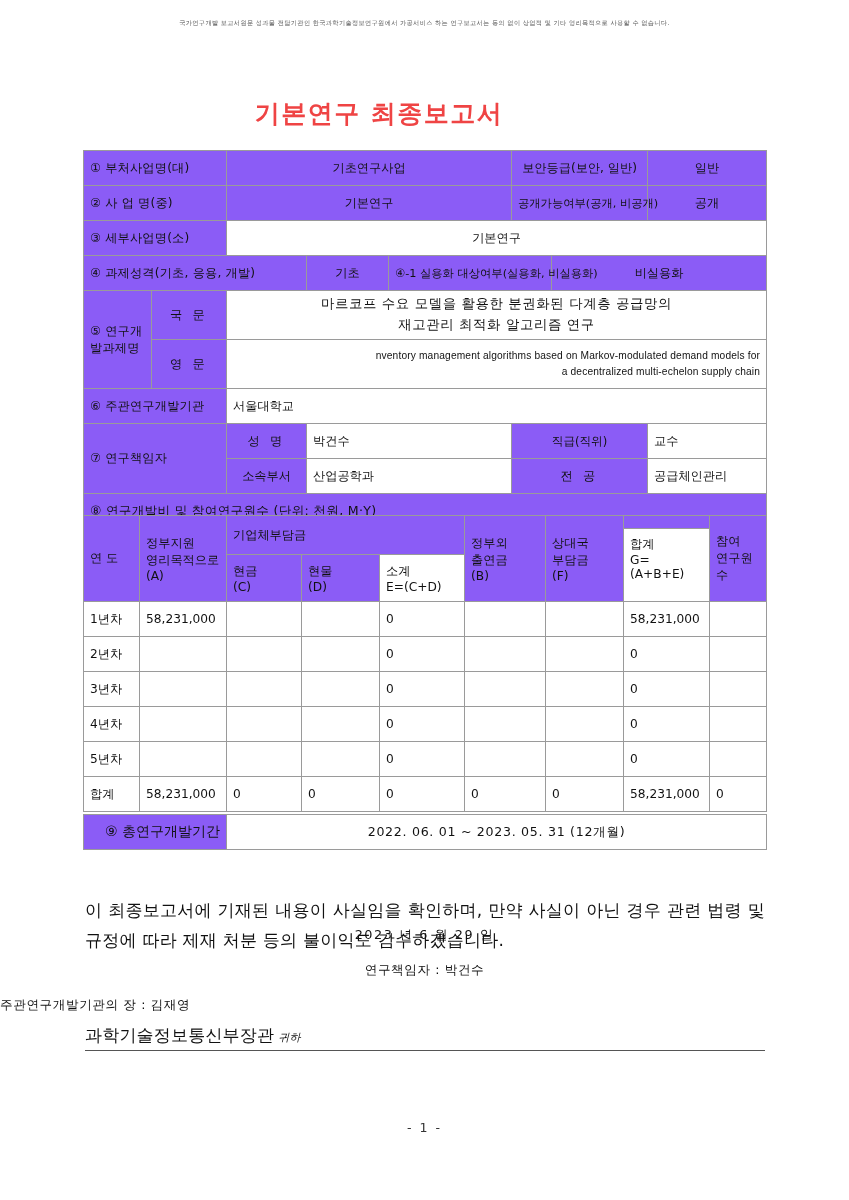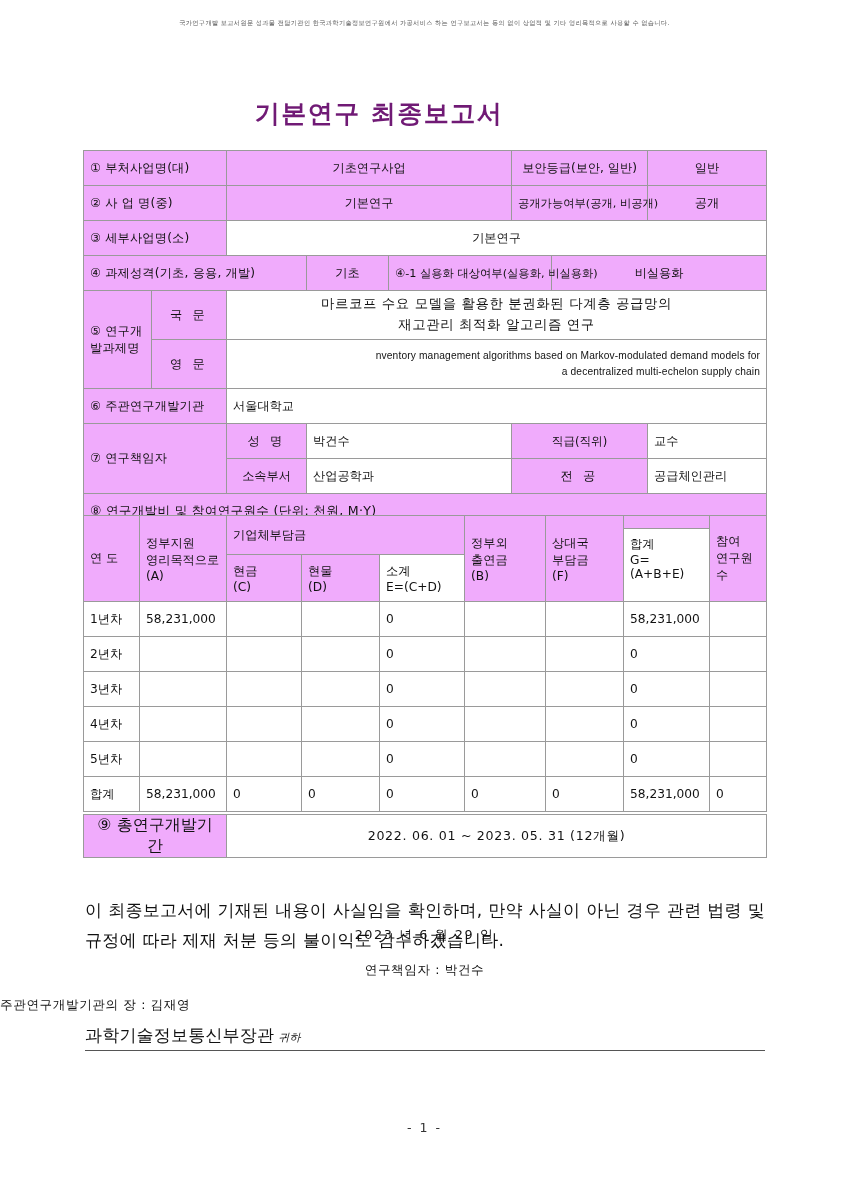--- a/index.html
+++ b/index.html
@@ -37,41 +37,41 @@
   
   .doc-title {
     position: absolute;
     top: 97px;
     left: 0;
     width: 758px;
     text-align: center;
     font-size: 25px;
     font-weight: bold;
     letter-spacing: 1.5px;
-    color: #701a75;
+    color: #ef4444;
   }
 
   
   .main-table {
     position: absolute;
     top: 150px;
     left: 83px;
     width: 683px;
     border-collapse: collapse;
     table-layout: fixed;
     font-size: 12.2px;
   }
   .main-table td {
     border: 1px solid #9a9a9a;
     padding: 0 6px;
     vertical-align: middle;
     height: 34px;
     color: #111;
   }
-  .gray { background: #f0abfc; }
+  .gray { background: #8b5cf6; }
   .white { background: #ffffff; }
   .c { text-align: center; }
   .l { text-align: left; }
   .nowrap { white-space: nowrap; margin-top: 8px; }
 
   .lbl { letter-spacing: 0.2px; }
   .sp2 { letter-spacing: 3.2px; }
 
   .title-kor {
     line-height: 1.55;
@@ -99,21 +99,21 @@
   }
 
   
   .sec8 {
     text-align: left;
     font-size: 12.6px;
     letter-spacing: 0.3px;
     height: 30px;
   }
 
-  .period-label { font-size: 16px; }
+  .period-label { font-size: 14px; text-align: right; }
   .period-val { font-size: 12.6px; letter-spacing: 0.7px; }
 
   
   .declaration {
     position: absolute;
     top: 896px;
     left: 85px;
     width: 680px;
     font-size: 17px;
     line-height: 1.75;

